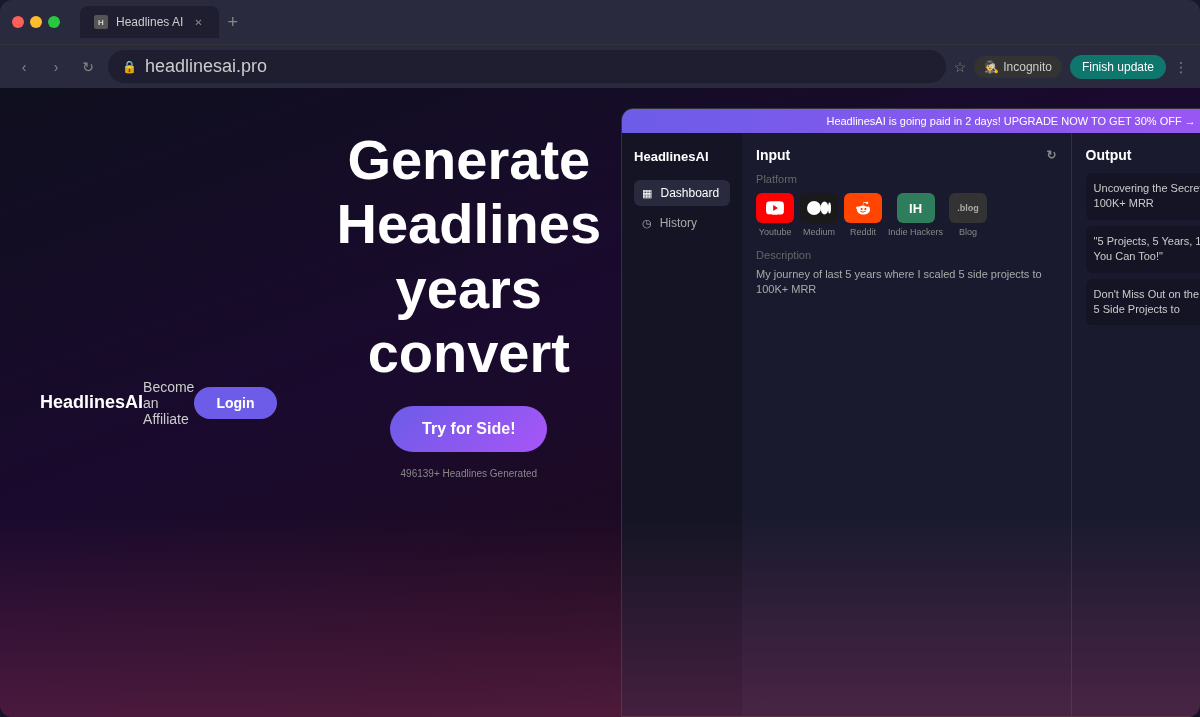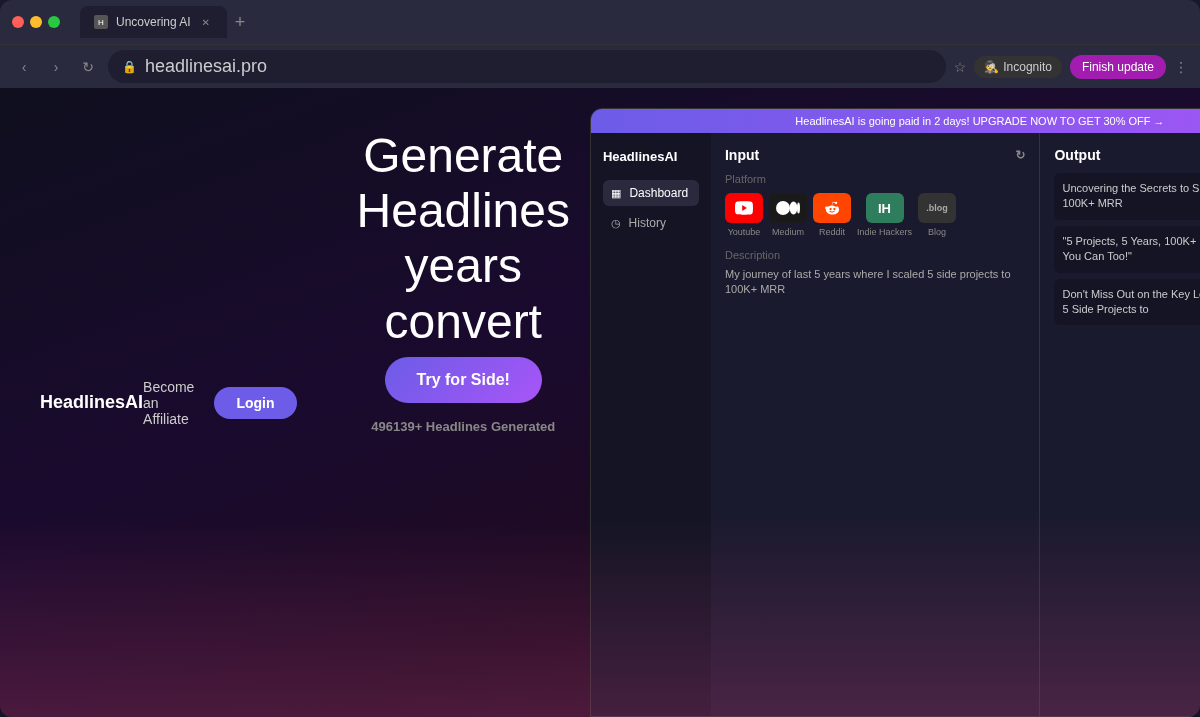--- a/index.html
+++ b/index.html
@@ -23,39 +23,39 @@
 
     
     .address-bar { height: 44px; background: #2a2a3e; display: flex; align-items: center; padding: 0 12px; gap: 8px; flex-shrink: 0; border-top: 1px solid #333; }
     .nav-btn { background: none; border: none; color: #888; font-size: 14px; cursor: pointer; padding: 4px; width: 24px; height: 24px; display: flex; align-items: center; justify-content: center; }
     .url-bar { flex: 1; background: #1e1e30; border-radius: 20px; padding: 6px 14px; display: flex; align-items: center; gap: 8px; }
     .url-text { font-size: 18px; color: #ccc; }
     .url-icon { color: #888; font-size: 12px; }
     .address-right { display: flex; align-items: center; gap: 8px; }
     .bookmark-btn { background: none; border: none; color: #888; cursor: pointer; font-size: 14px; }
     .incognito-btn { background: #333; border: none; border-radius: 12px; padding: 4px 10px; color: #ccc; font-size: 12px; cursor: pointer; display: flex; align-items: center; gap: 4px; }
-    .finish-update-btn { background: #a21caf; border: none; border-radius: 12px; padding: 5px 12px; color: white; font-size: 12px; cursor: pointer; font-weight: 500; }
+    .finish-update-btn { background: #0f766e; border: none; border-radius: 12px; padding: 5px 12px; color: white; font-size: 12px; cursor: pointer; font-weight: 500; }
     .more-btn { background: none; border: none; color: #888; cursor: pointer; font-size: 14px; }
 
     
     .page { flex: 1; background: linear-gradient(160deg, #0f0f1e 0%, #1a0a2e 40%, #1e0a20 70%, #2a1020 100%); display: flex; flex-direction: row; overflow: hidden; position: relative; }
 
     
     .site-nav { display: flex; align-items: center; justify-content: space-between; padding: 20px 40px; }
     .site-logo { color: white; font-size: 18px; font-weight: 700; }
-    .nav-right { display: flex; align-items: center; gap: 20px; }
+    .nav-right { display: flex; align-items: center; }
     .affiliate-link { color: #ccc; font-size: 14px; text-decoration: none; cursor: pointer; }
     .login-btn { background: #6c5ce7; border: none; border-radius: 20px; padding: 8px 22px; color: white; font-size: 14px; font-weight: 600; cursor: pointer; }
 
     
     .hero { text-align: center; padding: 40px 20px 20px; }
-    .hero-title { font-size: 48px; font-weight: 400; color: white; line-height: 1.15; margin-bottom: 8px; }
+    .hero-title { font-size: 56px; font-weight: 700; color: white; line-height: 1.15; margin-bottom: 20px; }
     .hero-subtitle { font-size: 16px; color: #aaa; margin-bottom: 30px; font-weight: 500; }
     .try-btn { background: linear-gradient(135deg, #6c5ce7, #a855f7); border: none; border-radius: 25px; padding: 14px 32px; color: white; font-size: 16px; font-weight: 600; cursor: pointer; margin-bottom: 16px; }
-    .headlines-count { font-size: 13px; color: #888; font-weight: bold; }
+    .headlines-count { font-size: 10px; color: #888; }
 
     
     .app-preview { display: flex; justify-content: center; margin-top: 20px; flex: 1; }
     .app-window { width: 780px; background: #1a1a2e; border-radius: 12px 12px 0 0; overflow: hidden; border: 1px solid #333; display: flex; flex-direction: column; }
     .app-banner { background: linear-gradient(90deg, #6c5ce7, #a855f7); padding: 6px 16px; text-align: center; font-size: 11px; color: white; font-weight: 500; }
     .app-body { display: flex; flex: 1; }
     .app-sidebar { width: 120px; background: #141425; padding: 16px 12px; flex-shrink: 0; }
     .sidebar-logo { color: white; font-size: 13px; font-weight: 700; margin-bottom: 16px; }
     .sidebar-item { display: flex; align-items: center; gap: 8px; padding: 6px 8px; border-radius: 6px; cursor: pointer; margin-bottom: 4px; font-size: 12px; color: #aaa; }
     .sidebar-item.active { background: #2a2a3e; color: white; }
@@ -91,21 +91,21 @@
 
   <div class="titlebar">
     <div class="traffic-lights">
       <div class="tl tl-red"></div>
       <div class="tl tl-yellow"></div>
       <div class="tl tl-green"></div>
     </div>
     <div class="tab-bar">
       <div class="tab">
         <div class="tab-favicon">H</div>
-        <span>Uncovering AI</span>
+        <span>Headlines AI</span>
         <div class="tab-close">✕</div>
       </div>
       <button class="tab-new">+</button>
     </div>
     <div style="width:200px;"></div>
   </div>
 
   <div class="address-bar">
     <button class="nav-btn">‹</button>
     <button class="nav-btn">›</button>

